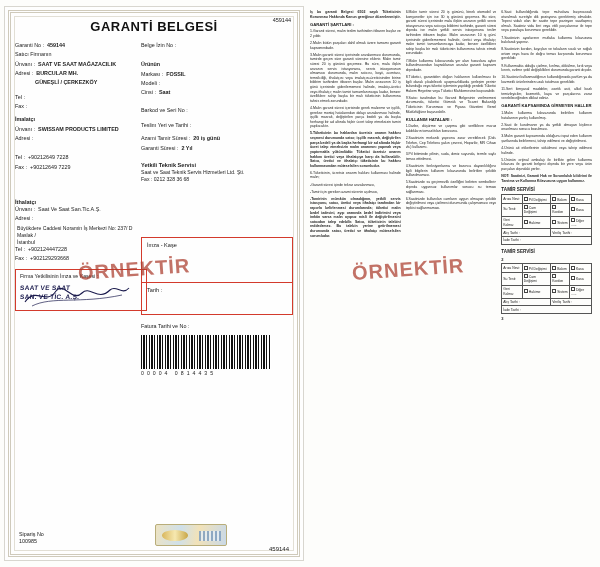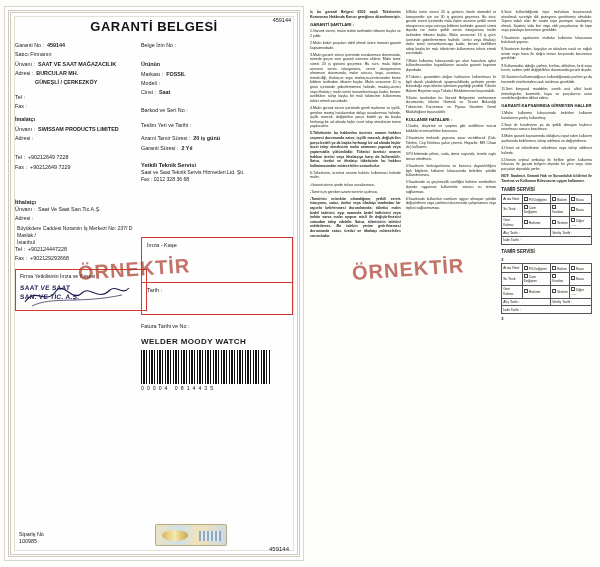--- a/index.html
+++ b/index.html
@@ -376,21 +376,20 @@
         <div class="sig-box">
           <div class="sig-row">İmza - Kaşe</div>
           <div class="sig-divider"></div>
           <div class="sig-row">Tarih :</div>
         </div>
 
         <div class="frow" style="margin-top:8px">
           <span class="flabel">Fatura Tarihi ve No :</span>
         </div>
 
-        <div class="brandline">WELDER MOODY WATCH</div>
         <div class="barcode"></div>
         <div class="barcode-num">00004    0814435</div>
       </div>
     </div>
 
     <div class="holo">
       <div class="holo-dots"></div>
     </div>
 
     <div class="siparis">

